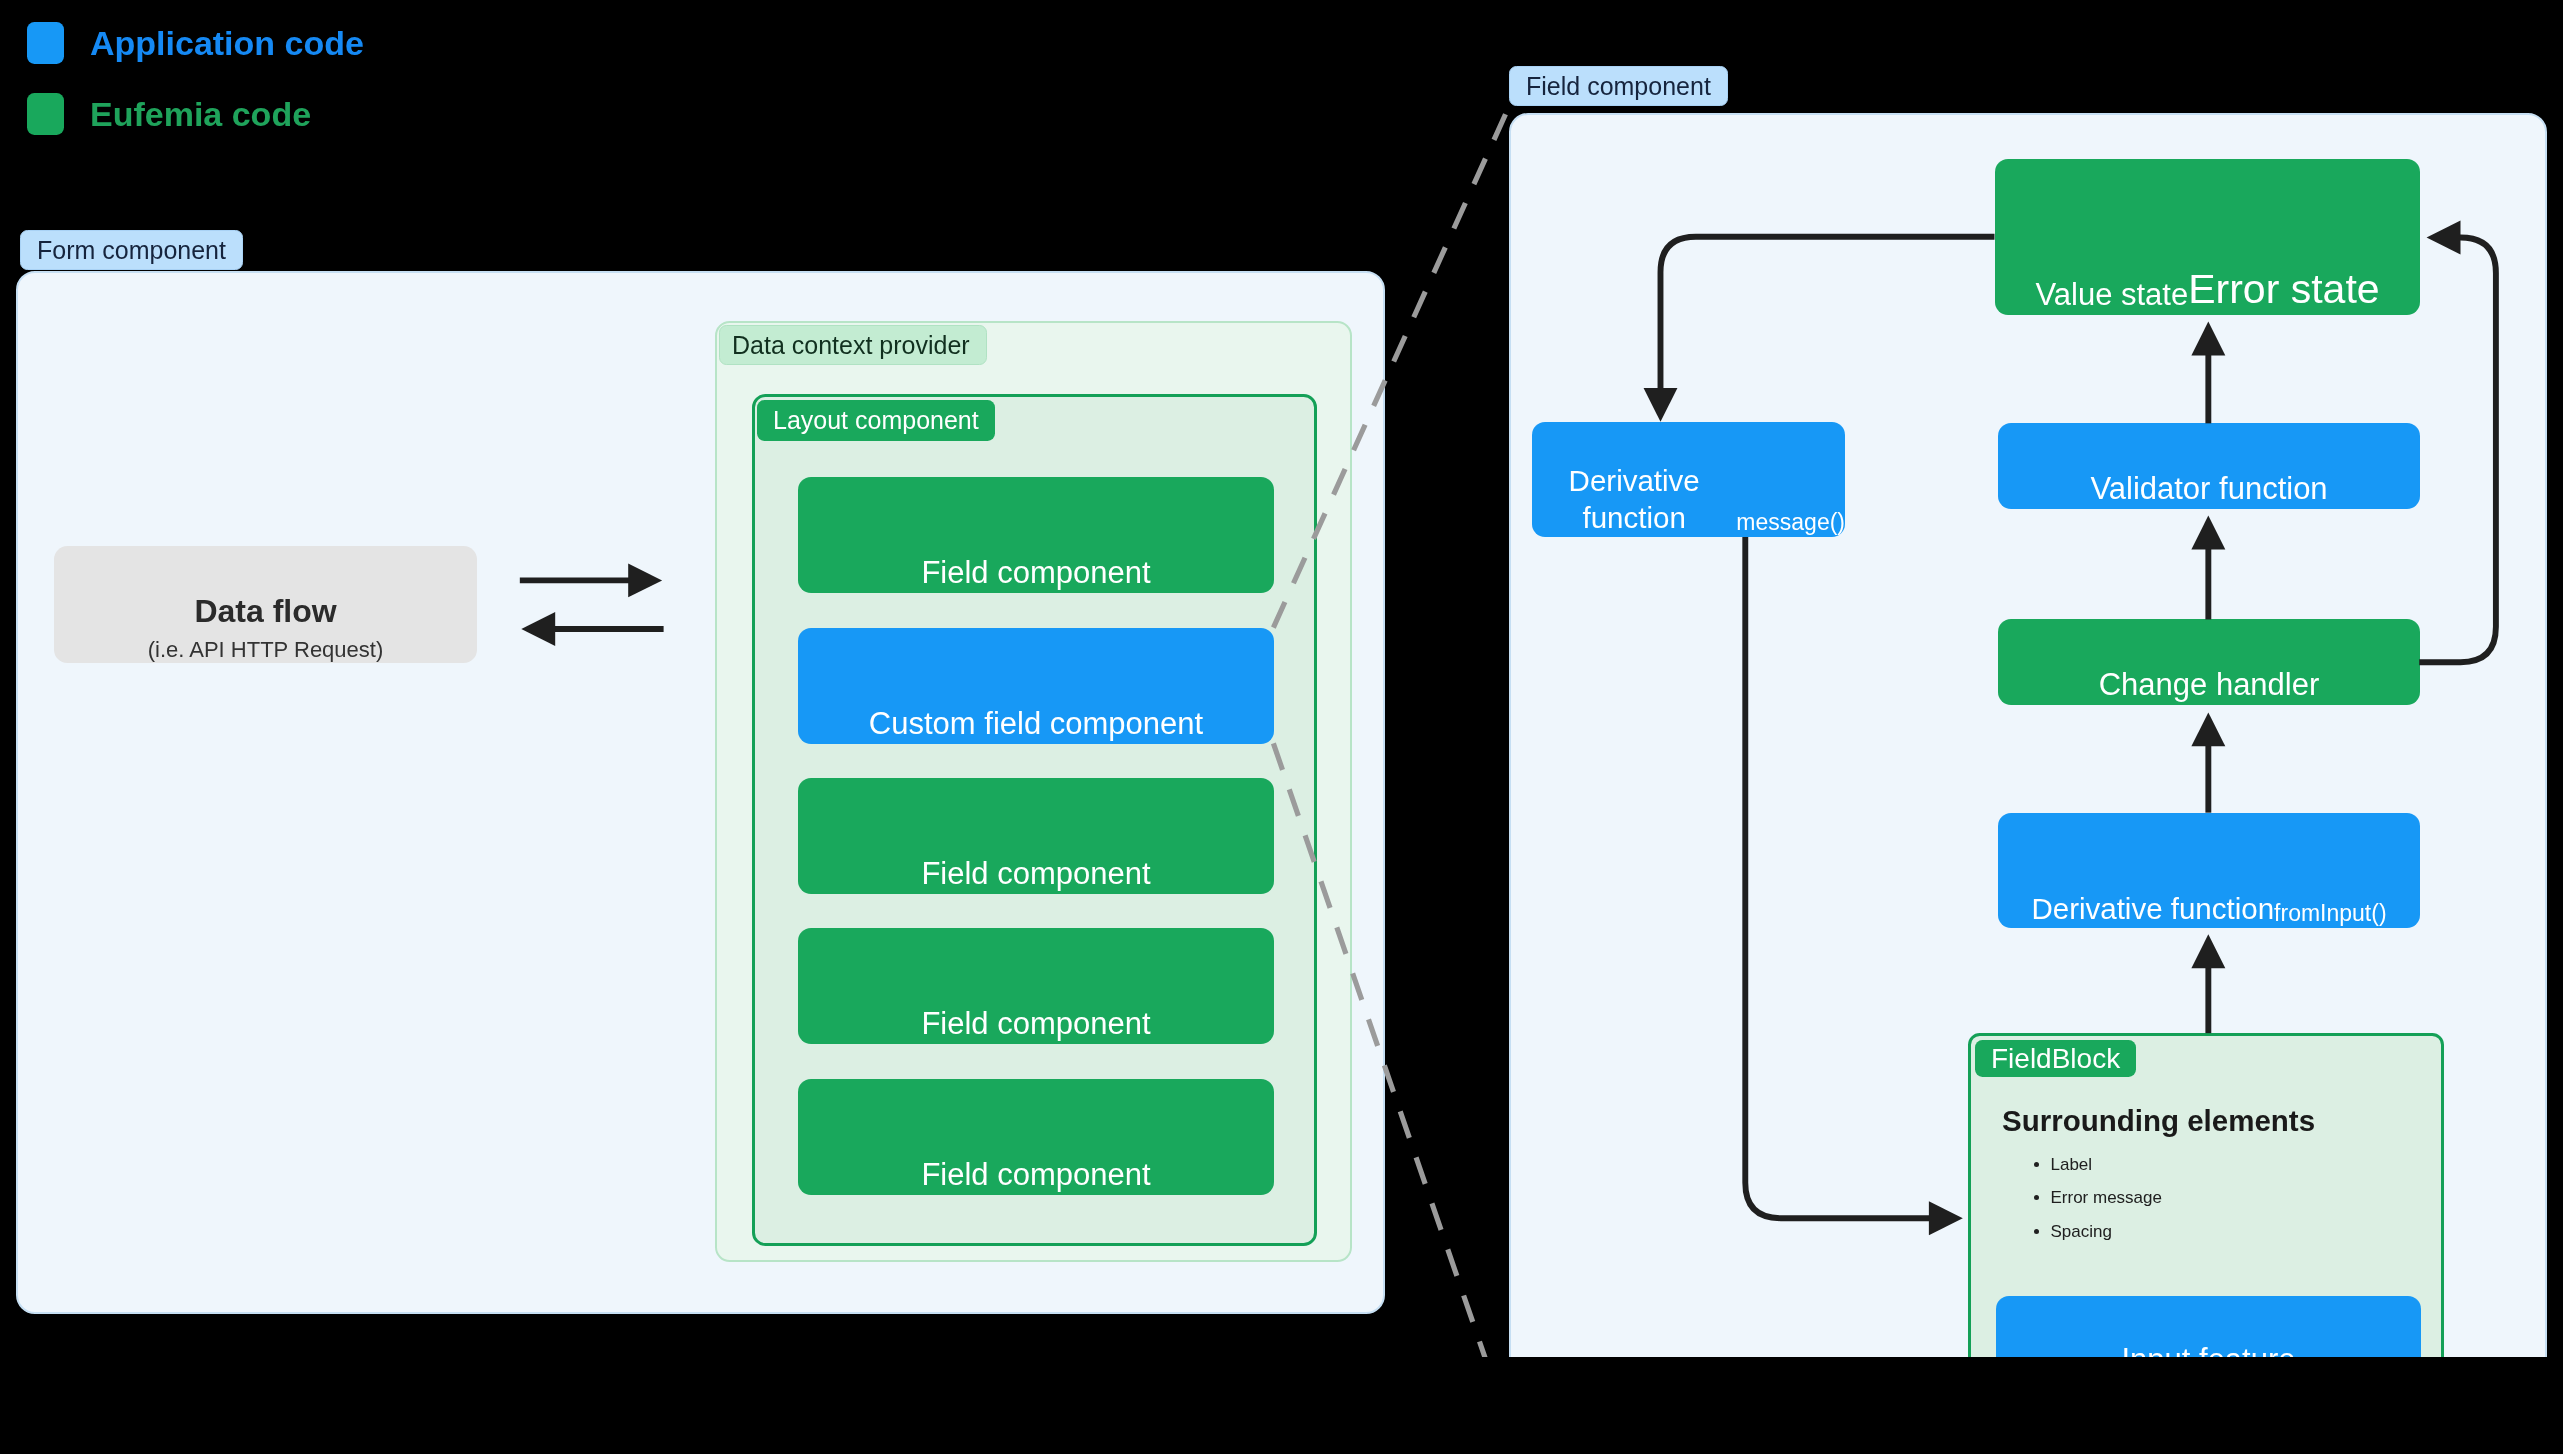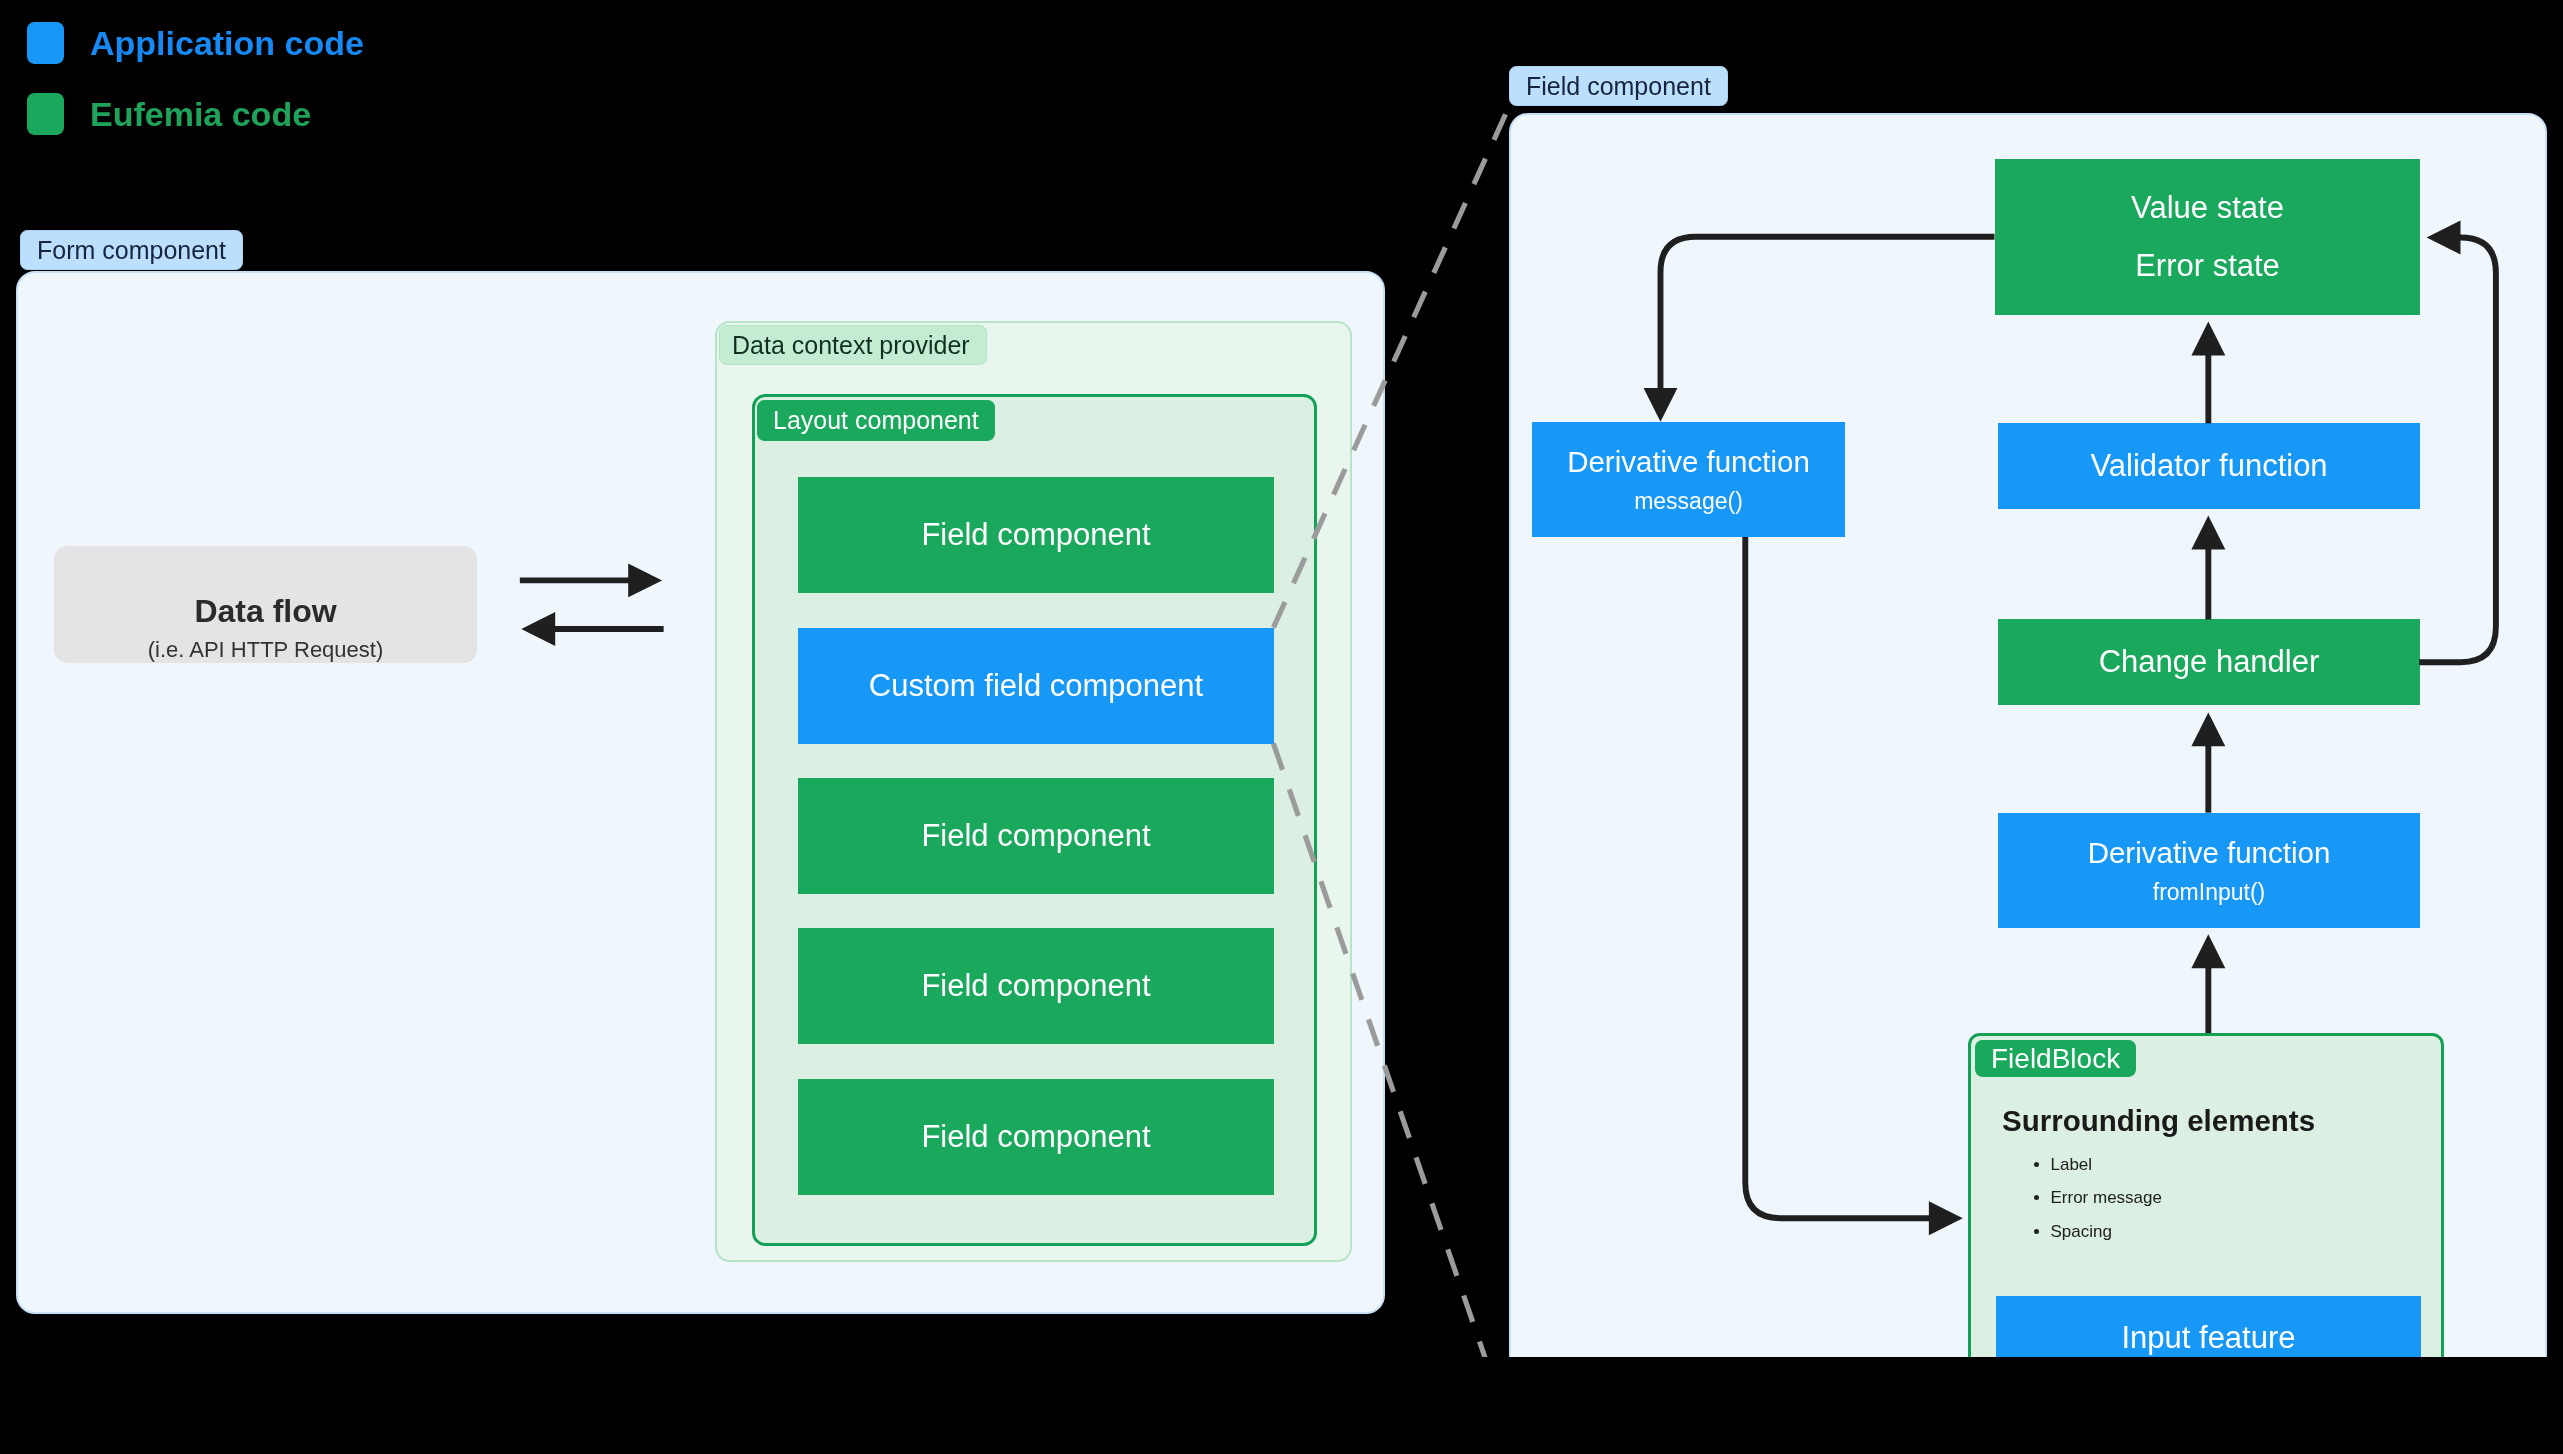--- a/index.html
+++ b/index.html
@@ -6,28 +6,28 @@
   #stage{position:relative;width:2563px;height:1357px;background:var(--page-bg);
          font-family:"Liberation Sans",sans-serif;overflow:hidden;}
 
   
   .panel{position:absolute;box-sizing:border-box;}
   .badge{position:absolute;display:inline-flex;align-items:center;height:38px;
          padding:0 16px;border-radius:7.4px;font-size:25px;font-weight:500;white-space:nowrap;}
   .badge.blue{background:var(--badge-blue-bg);color:var(--badge-blue-text);border:1.5px solid var(--badge-blue-border);}
   .badge.green-light{background:var(--badge-green-bg);color:var(--badge-green-text);border:1.5px solid var(--badge-green-border);}
   .badge.green-solid{background:var(--green);color:#fff;}
-  .node{position:absolute;display:flex;flex-direction:column;align-items:center;justify-content:center;
-        border-radius:0;color:#fff;text-align:center;line-height:1.25;}
+  .node{position:absolute;display:flex;align-items:flex-end;justify-content:center;
+        border-radius:13px;color:#fff;text-align:center;line-height:1.25;}
   .node.green{background:var(--green);}
   .node.blue{background:var(--blue);}
   .node .l1{font-size:31px;font-weight:500;}
   .node .l1.sm{font-size:29.5px;}
   .node .l2{font-size:23px;font-weight:500;margin-top:5.9px;}
-  .node.twoline42 .l2{font-size:31px;margin-top:19px;}
+  .node.twoline42 .l2{font-size:41px;margin-top:19px;}
 
   
   .legend-row{position:absolute;display:flex;align-items:center;gap:26.5px;}
   .swatch{width:37px;height:42px;border-radius:7.4px;flex:0 0 auto;}
   .legend-label{font-size:34px;font-weight:600;}
 
   
   #left-panel{left:16px;top:271px;width:1369px;height:1043px;background:var(--panel-blue-bg);
               border:2.2px solid var(--panel-blue-border);border-radius:19px;}
   #data-flow-box{position:absolute;left:54px;top:546px;width:423px;height:117px;background:var(--gray-box);

